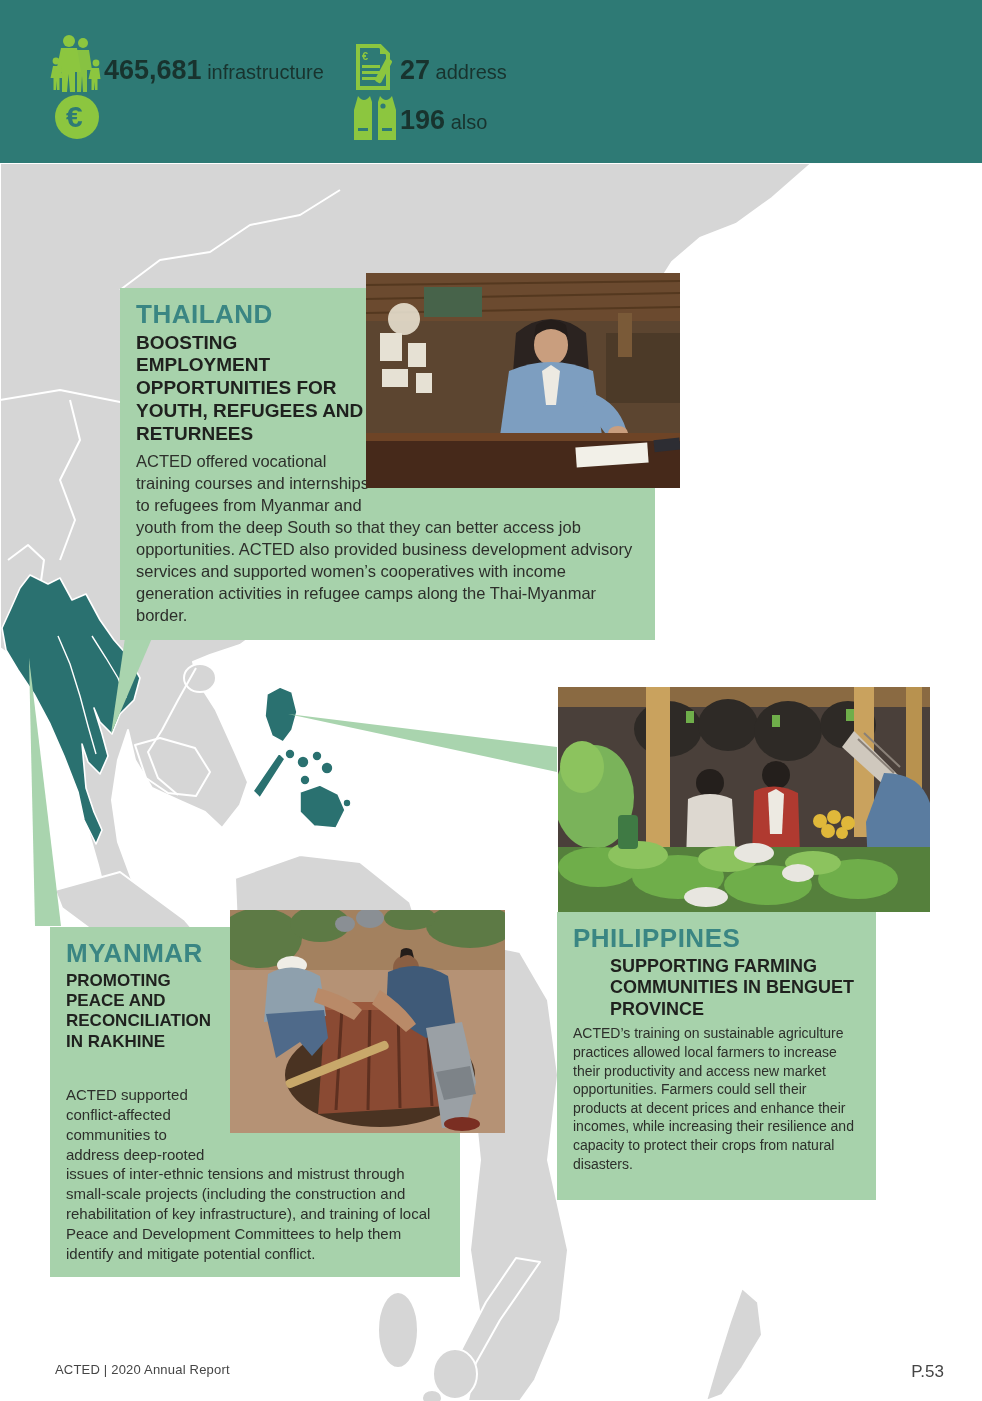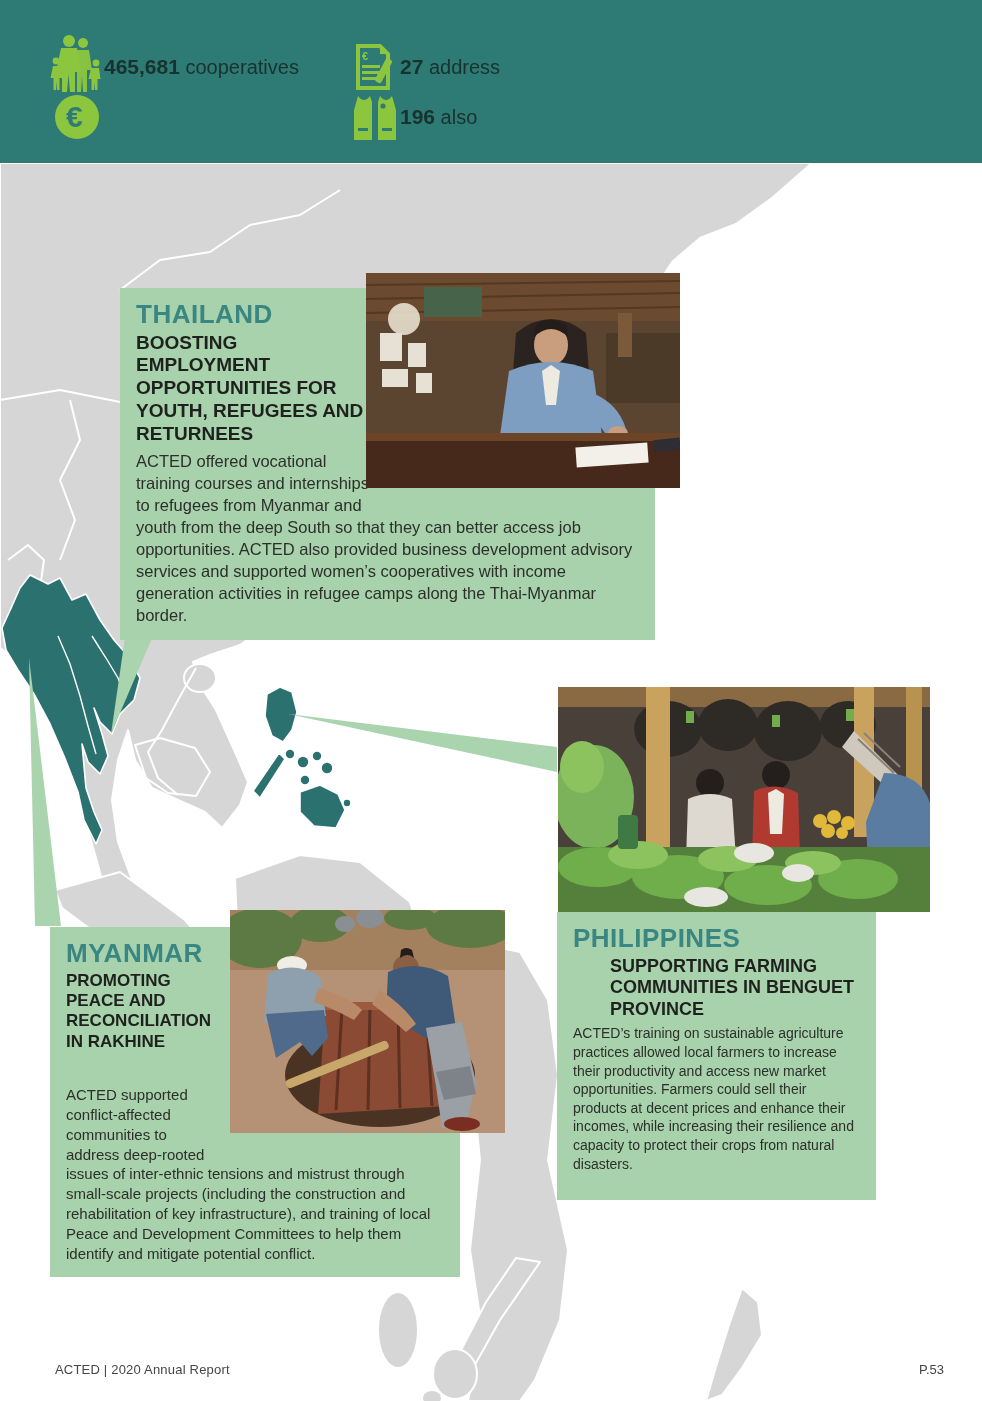--- a/index.html
+++ b/index.html
@@ -7,21 +7,21 @@
     width:982px;height:1401px;position:relative;overflow:hidden;
     background:#ffffff;
     font-family:"Liberation Sans", sans-serif;
   }
   
   .header{
     position:absolute;left:0;top:0;width:982px;height:163px;
     background:#2E7A75;z-index:4;
   }
   .stat{position:absolute;white-space:nowrap;color:#18332E;font-size:20px;}
-  .stat b{font-size:21px;font-weight:700;text-align:center;}
+  .stat b{font-size:27px;font-weight:700;text-align:center;}
   .stat-icon{position:absolute;}
   
   .map-svg{position:absolute;left:0;top:0;z-index:0;}
   
   .story-box{
     position:absolute;background:#A7D2AB;z-index:2;
     padding:12px 16px 14px 16px;box-sizing:border-box;
   }
   .story-country{
     color:#3A8683;font-weight:700;font-size:26px;letter-spacing:.5px;
@@ -42,21 +42,21 @@
   
   .photo{position:absolute;z-index:3;overflow:hidden;}
   .photo svg{display:block;}
   
   .footer-left{
     position:absolute;left:55px;top:1362px;z-index:4;
     font-size:13px;color:#454545;letter-spacing:.2px;
   }
   .footer-right{
     position:absolute;right:38px;top:1362px;z-index:4;
-    font-size:13px;color:#454545;
+    font-size:17px;color:#454545;
   }
 </style>
 </head>
 <body>
 
 <svg class="map-svg" width="982" height="1401" viewBox="0 0 982 1401">
   <g fill="#D6D6D6" stroke="#FFFFFF" stroke-width="2" stroke-linejoin="round">
 
     <path d="M0 163 L812 163 L772 198 L736 224 L700 238 L672 262 L648 300 L610 340 L575 368 L545 382 L520 402 L488 420 L452 452 L430 478 L400 515 L368 545 L330 572 L300 600 L268 625 L240 645 L210 655 L193 662 L200 685 L216 710 L235 752 L248 782 L240 805 L222 828 L205 812 L178 800 L152 788 L135 760 L128 730 L118 760 L112 800 L118 842 L132 880 L148 930 L162 975 L172 1005 L152 1012 L132 972 L112 920 L98 865 L88 830 L80 790 L60 740 L42 700 L28 668 L10 655 L0 648 Z"></path>
 
@@ -118,21 +118,21 @@
       <path d="M11 14 h16 l4 24 h-6 v20 h-5 l-1.5-18 -1.5 18 h-5 v-20 h-6 Z"></path>
     <circle cx="33" cy="9" r="5"></circle>
       <path d="M27 16 h12 l3 20 h-5 v22 h-4 l-1-16 -1 16 h-4 Z" opacity=".95"></path>
     <circle cx="6" cy="27" r="3.4"></circle>
       <path d="M2 32 h8 l1.5 12 h-3 v12 h-2.5 l-.5-9 -.5 9 H2.5 v-12 h-3 Z" transform="translate(1,0)"></path>
     <circle cx="46" cy="29" r="3.4"></circle>
       <path d="M42 34 h8 l1.5 11 h-3 v11 h-2.5 l-.5-8 -.5 8 h-2.5 v-11 h-3 Z" transform="translate(-1,0)"></path>
   </svg>
   <div class="stat" style="left:104px;top:55px">
     <b>465,681</b>
-    <span>cooperatives</span>
+    <span>infrastructure</span>
   </div>
 
   <svg class="stat-icon" style="left:352px;top:42px" width="46" height="52" viewBox="0 0 46 52">
     <path d="M6 4 h22 l8 8 v34 h-30 Z" fill="none" stroke="#8CC63F" stroke-width="4"></path>
     <path d="M28 4 l8 8 h-8 Z" fill="#8CC63F"></path>
     <text x="10" y="18" font-size="11" font-weight="bold" fill="#8CC63F">€</text>
     <rect x="10" y="23" width="18" height="3" fill="#8CC63F"></rect>
     <rect x="10" y="29" width="18" height="3" fill="#8CC63F"></rect>
     <rect x="10" y="35" width="14" height="3" fill="#8CC63F"></rect>
     <rect x="28" y="16" width="7" height="26" rx="2" fill="#8CC63F" transform="rotate(28 32 29)"></rect>

